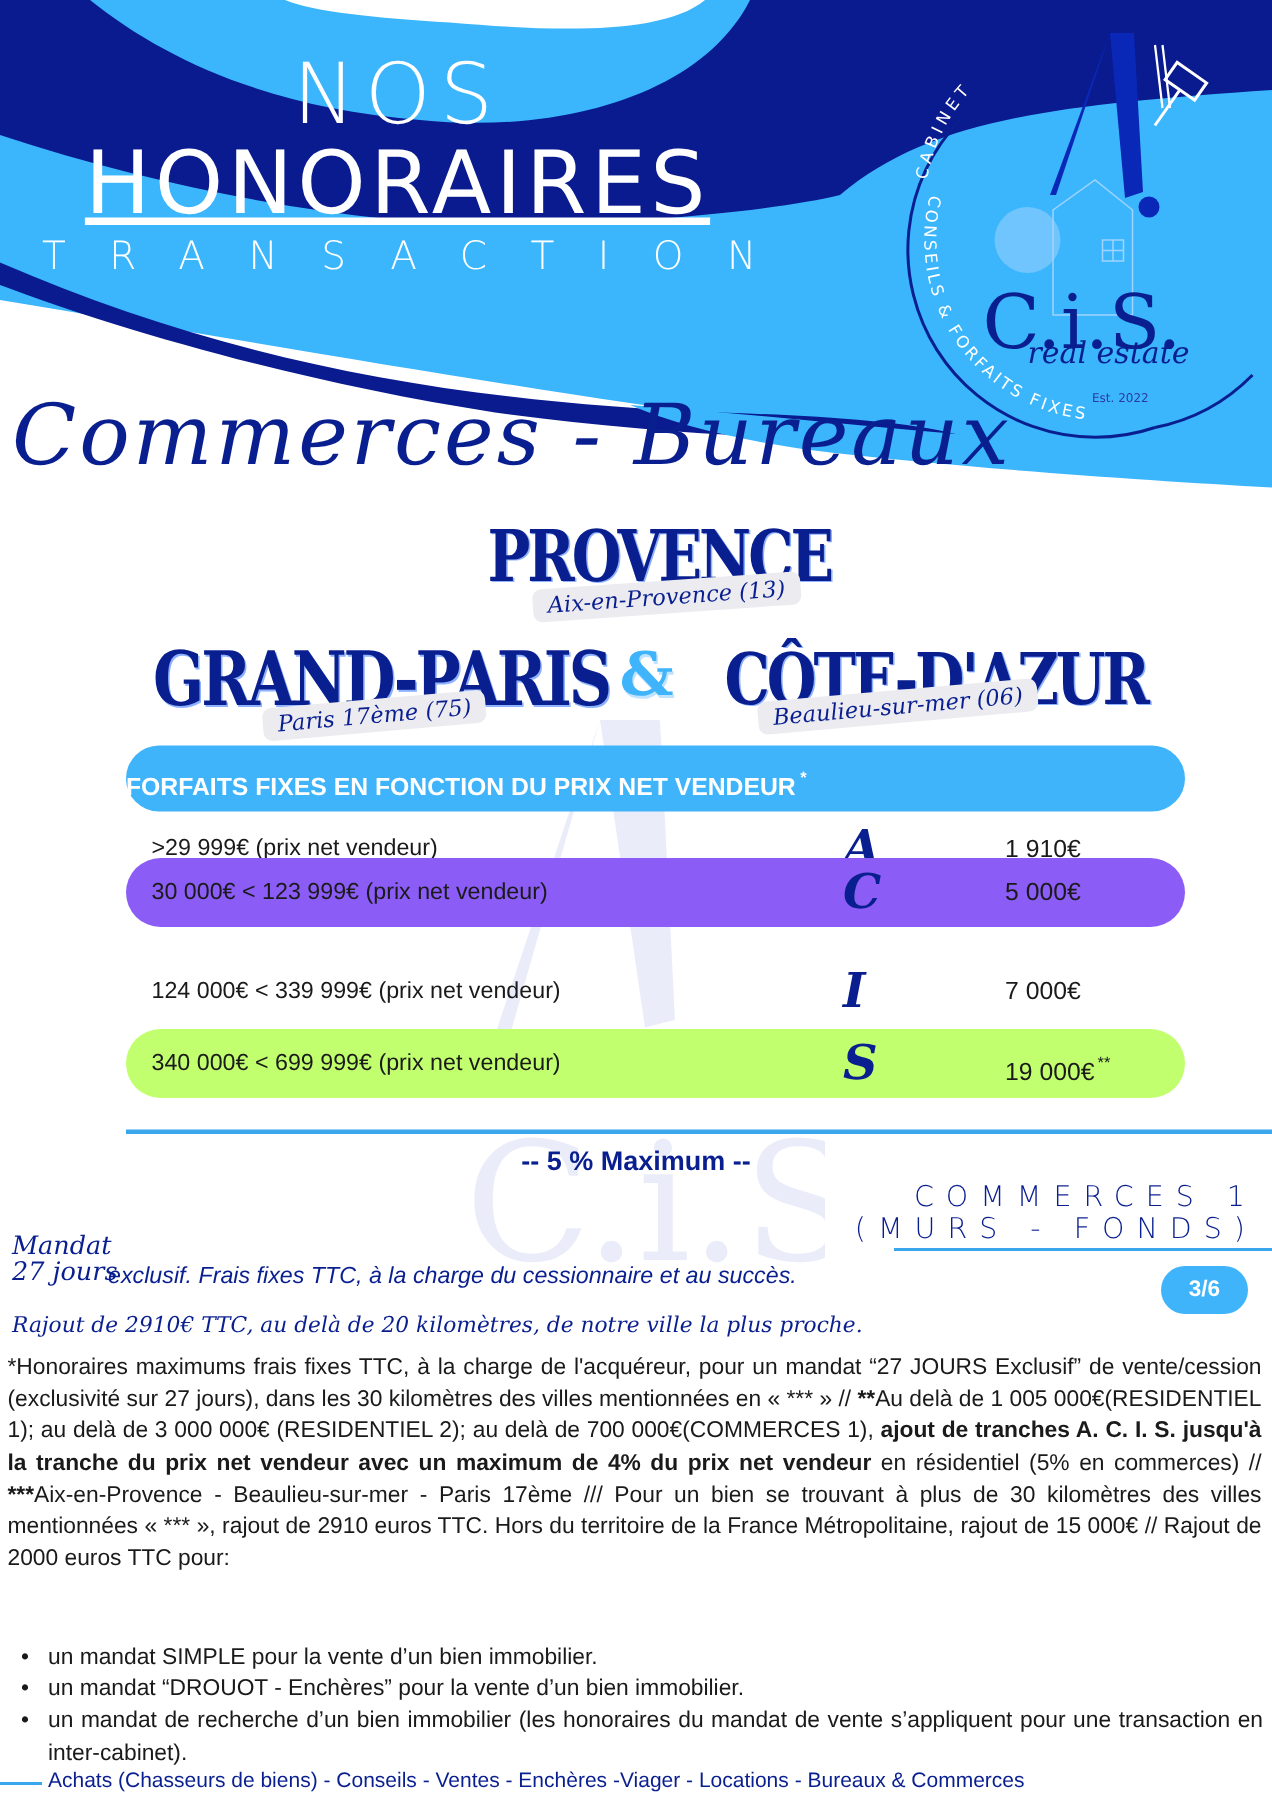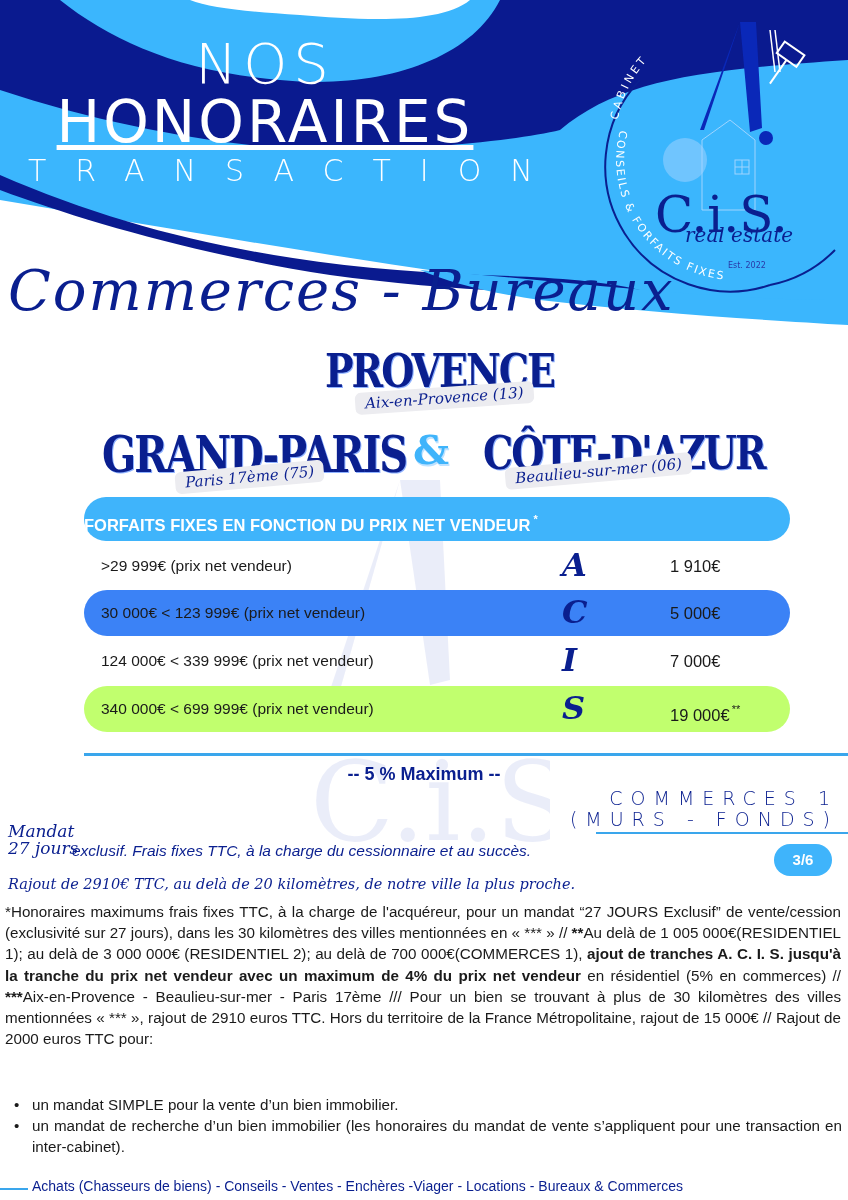--- a/index.html
+++ b/index.html
@@ -4,21 +4,21 @@
 <style>
   * { box-sizing: border-box; margin: 0; padding: 0; }
   html, body { width: 848px; height: 1200px; background: #ffffff; overflow: hidden; }
   body { position: relative; font-family: "Liberation Sans", sans-serif; color: #1a1a1a; }
 
   .bg-svg { position: absolute; left: 0; top: 0; width: 848px; height: 340px; }
 
   .title-block { position: absolute; left: 0; top: 36px; width: 530px; text-align: center; color: #ffffff; }
   .title-nos { font-family: "DejaVu Sans", sans-serif; font-size: 56px; letter-spacing: 6px; line-height: 56px; font-weight: 300; }
   .title-hon { font-family: "DejaVu Sans", sans-serif; font-size: 58px; letter-spacing: 3px; line-height: 60px; text-decoration: underline; }
-  .title-trans { font-family: "DejaVu Sans", sans-serif; font-size: 30px; letter-spacing: 29px; line-height: 34px; margin-top: 2px; padding-left: 28px; font-weight: 200; }
+  .title-trans { font-family: "DejaVu Sans", sans-serif; font-size: 26px; letter-spacing: 29px; line-height: 34px; margin-top: 2px; padding-left: 28px; font-weight: 200; }
 
   .logo { position: absolute; left: 590px; top: 10px; width: 260px; height: 290px; }
 
   .script-title { position: absolute; left: 8px; top: 258px; font-family: "DejaVu Serif", serif; font-style: italic; font-size: 56px; color: #0a1f8f; letter-spacing: 2px; font-weight: 200; }
 
   .region { position: absolute; font-family: "DejaVu Serif", serif; font-weight: bold; color: #0a1f8f; letter-spacing: -2px; transform: scaleY(1.25); transform-origin: top center; text-shadow: 1px 1px 0 #8fb2ff; }
   .region.provence { left: 325px; top: 342px; font-size: 38px; }
   .region.paris { left: 102px; top: 424px; font-size: 40px; }
   .region.azur { left: 483px; top: 424px; font-size: 38px; }
   .amp { position: absolute; left: 413px; top: 426px; font-family: "DejaVu Serif", serif; font-size: 40px; font-weight: bold; color: #3fb4fb; text-shadow: 1px 2px 0 #bfe2ff; }
@@ -30,21 +30,21 @@
 
   .table-header { position: absolute; left: 84px; top: 497px; width: 706px; height: 44px; background: #3fb4fb; border-radius: 22px; color: #ffffff; font-weight: bold; font-size: 16.5px; text-align: left; line-height: 44px; }
   .table-header sup { font-size: 11px; vertical-align: 8px; margin-left: 3px; }
 
   .row { position: absolute; left: 84px; width: 706px; height: 46px; border-radius: 23px; }
   .row .range { position: absolute; left: 17px; top: 0; line-height: 46px; font-size: 15.5px; color: #1a1a1a; }
   .row .letter { position: absolute; left: 478px; top: -4px; font-family: "DejaVu Serif", serif; font-style: italic; font-weight: bold; font-size: 32px; color: #0a1f8f; line-height: 52px; }
   .row .price { position: absolute; left: 586px; top: 0; line-height: 46px; font-size: 16.5px; color: #1a1a1a; }
   .row .price sup { font-size: 11px; vertical-align: 8px; margin-left: 2px; }
   .row.r1 { top: 543px; background: transparent; text-align: center; }
-  .row.r2 { top: 590px; background: #3b82f6; }
+  .row.r2 { top: 572px; background: #8b5cf6; }
   .row.r3 { top: 638px; background: transparent; }
   .row.r4 { top: 686px; background: #c1ff6e; }
 
   .divider { position: absolute; left: 84px; top: 753px; width: 764px; height: 3px; background: #3aa6ec; }
   .max-line { position: absolute; left: 0; width: 848px; top: 764px; text-align: center; color: #0a1f8f; font-weight: bold; font-size: 18px; }
 
   .category { position: absolute; right: 10px; top: 788px; text-align: right; font-family: "DejaVu Sans", sans-serif; font-weight: 200; color: #0a1f8f; font-size: 19px; letter-spacing: 8px; line-height: 21px; }
   .cat-underline { position: absolute; left: 596px; top: 832px; width: 252px; height: 2px; background: #3aa6ec; }
 
   .page-badge { position: absolute; left: 774px; top: 844px; width: 58px; height: 32px; background: #3fb4fb; border-radius: 16px; color: #fff; font-weight: bold; font-size: 15px; text-align: center; line-height: 32px; }
@@ -175,17 +175,18 @@
   <div>Mandat</div>
   <div>27 jours</div>
 </div>
 <div class="mandat-text">exclusif. Frais fixes TTC, à la charge du cessionnaire et au succès.</div>
 <div class="rajout-text">Rajout de 2910€ TTC, au delà de 20 kilomètres, de notre ville la plus proche.</div>
 
 <div class="notes"><span>*Honoraires maximums frais fixes TTC, à la charge de l'acquéreur, pour un mandat “27 JOURS Exclusif” de vente/cession (exclusivité sur 27 jours), dans les 30 kilomètres des villes mentionnées en « *** » // </span><b>**</b><span>Au delà de 1 005 000€(RESIDENTIEL 1); au delà de 3 000 000€ (RESIDENTIEL 2); au delà de 700 000€(COMMERCES 1), </span><b>ajout de tranches A. C. I. S. jusqu'à la tranche du prix net vendeur avec un maximum de 4% du prix net vendeur</b><span> en résidentiel (5% en commerces) // </span><b>***</b><span>Aix-en-Provence - Beaulieu-sur-mer - Paris 17ème /// Pour un bien se trouvant à plus de 30 kilomètres des villes mentionnées « *** », rajout de 2910 euros TTC. Hors du territoire de la France Métropolitaine, rajout de 15 000€ // Rajout de 2000 euros TTC pour:</span></div>
 
 <ul class="bullets">
   <li>un mandat SIMPLE pour la vente d’un bien immobilier.</li>
+  <li>un mandat “DROUOT - Enchères” pour la vente d’un bien immobilier.</li>
   <li>un mandat de recherche d’un bien immobilier (les honoraires du mandat de vente s’appliquent pour une transaction en inter-cabinet).</li>
 </ul>
 
 <div class="footer-line"></div>
 <div class="footer">Achats (Chasseurs de biens) - Conseils - Ventes - Enchères -Viager - Locations - Bureaux &amp; Commerces</div>
 
 </body></html>

